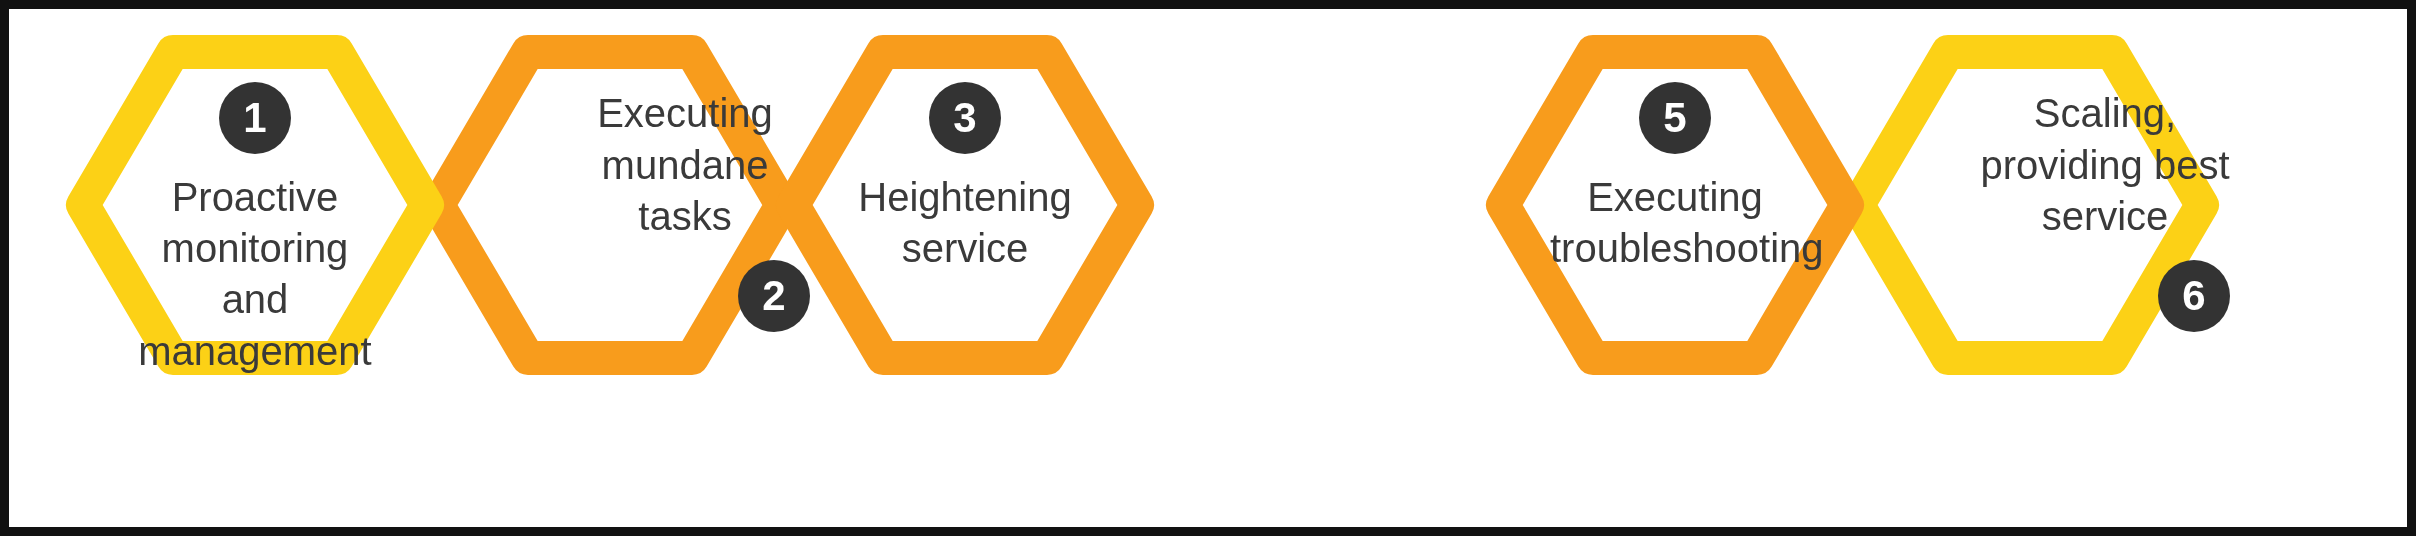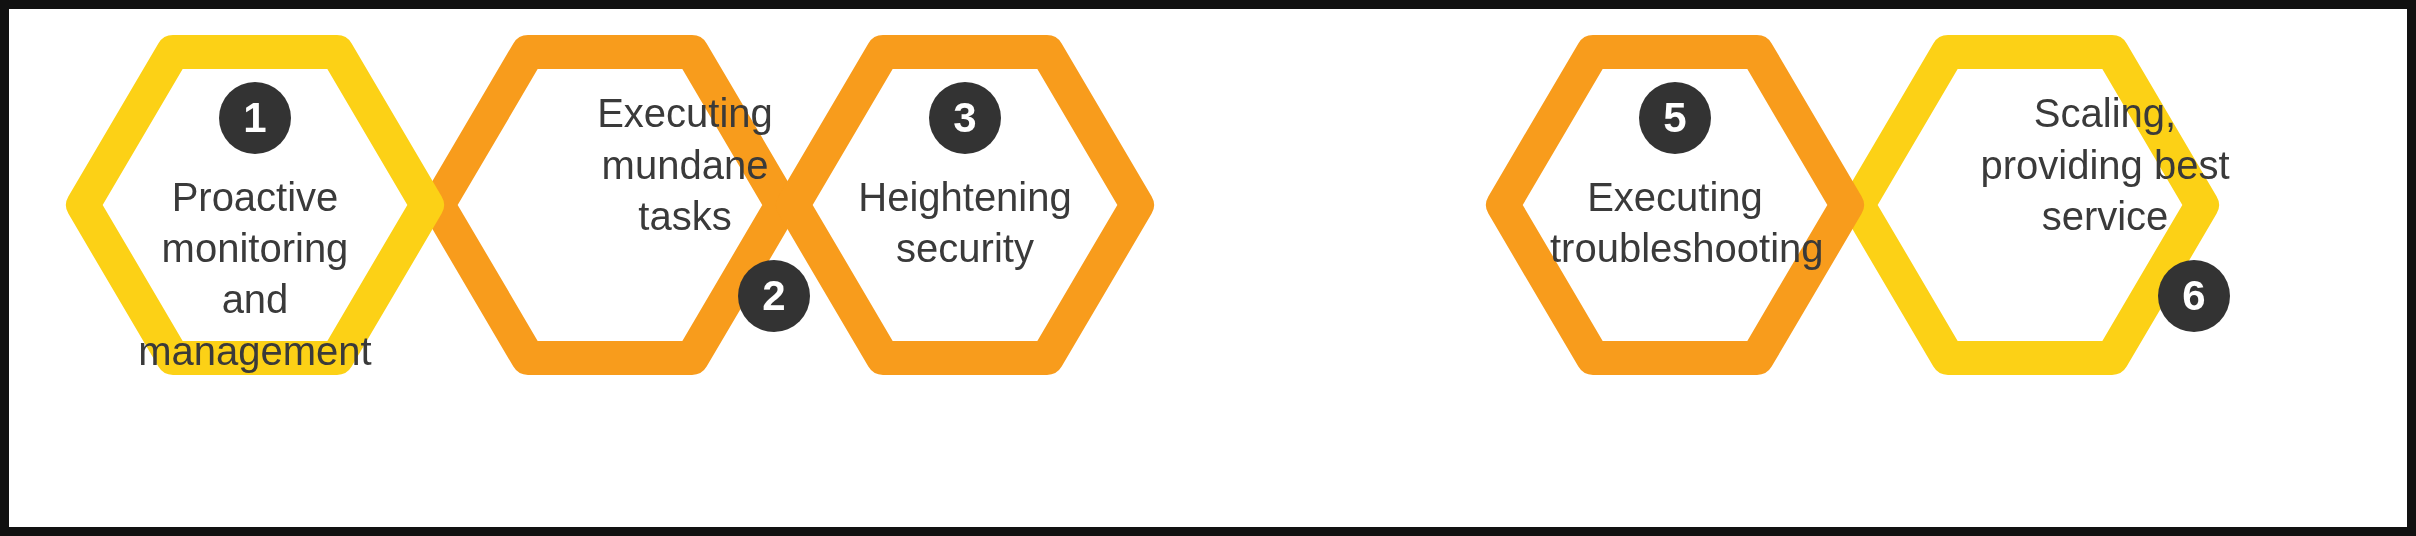--- a/index.html
+++ b/index.html
@@ -145,21 +145,21 @@
           <div class="hex-label">Executing mundane tasks</div>
           <div class="badge">2</div>
         </div>
       </div>
       <div class="hex" style="left: 765px; top: 30px; z-index: 10;">
         <svg viewBox="0 0 400 350">
           <path d="M 118 22 L 282 22 L 372 175 L 282 328 L 118 328 L 28 175 Z" fill="none" stroke="#F89C1C" stroke-width="34" stroke-linejoin="round" stroke-linecap="round"></path>
         </svg>
         <div class="hex-content badge-top">
           <div class="badge">3</div>
-          <div class="hex-label">Heightening security</div>
+          <div class="hex-label">Heightening service</div>
         </div>
       </div>
       <div class="hex" style="left: 1475px; top: 30px; z-index: 10;">
         <svg viewBox="0 0 400 350">
           <path d="M 118 22 L 282 22 L 372 175 L 282 328 L 118 328 L 28 175 Z" fill="none" stroke="#F89C1C" stroke-width="34" stroke-linejoin="round" stroke-linecap="round"></path>
         </svg>
         <div class="hex-content badge-top">
           <div class="badge">5</div>
           <div class="hex-label">Executing troubleshooting</div>
         </div>

